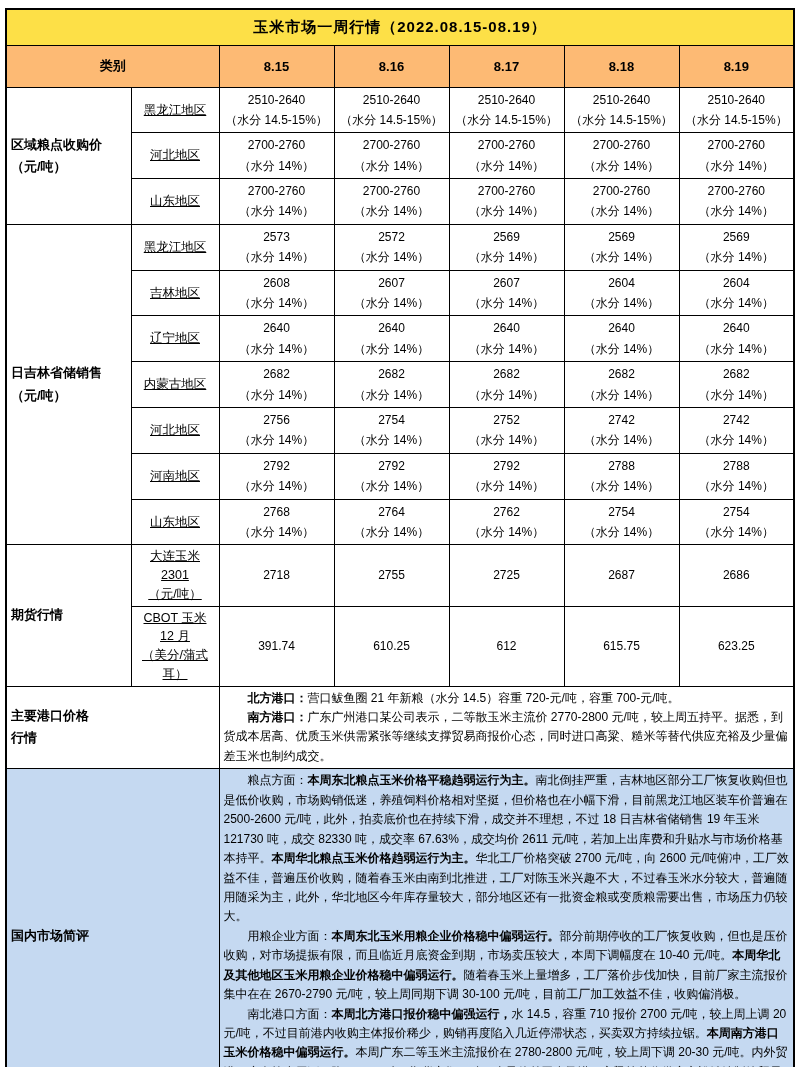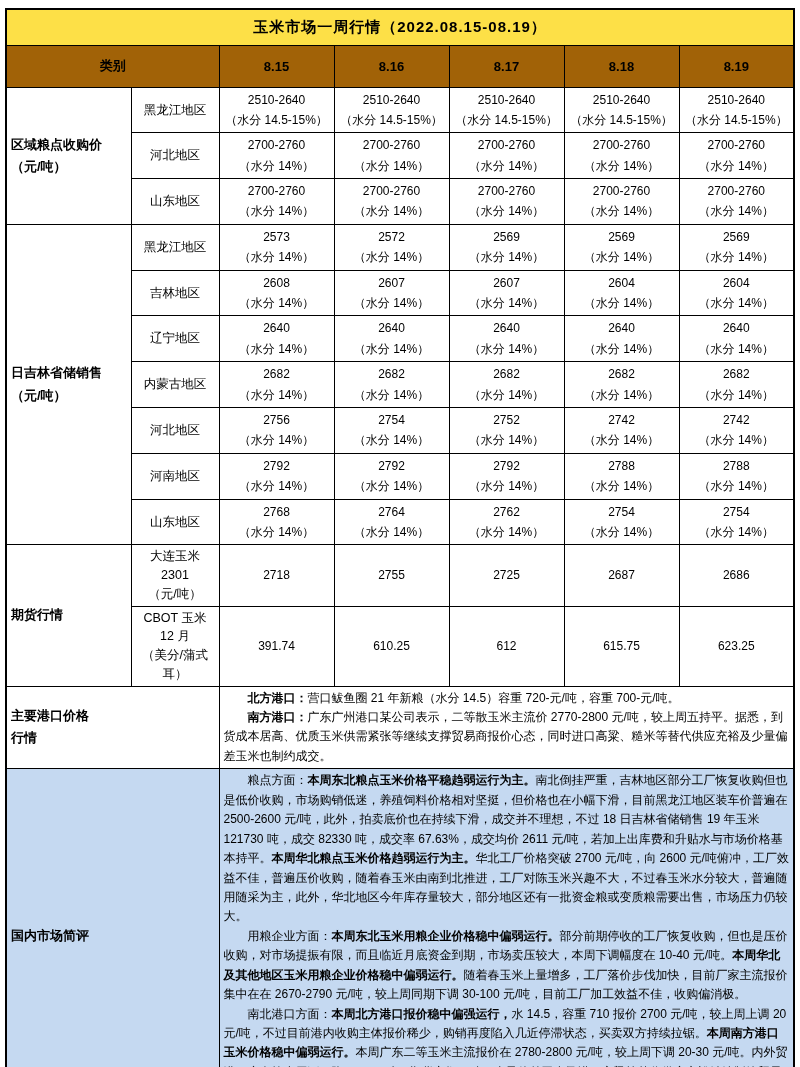--- a/index.html
+++ b/index.html
@@ -1,23 +1,23 @@
 <!DOCTYPE html>
 <html><head>
 <meta charset="utf-8">
 <style>
   html,body{margin:0;padding:0;background:#ffffff;}
   body{font-family:"Liberation Sans","DejaVu Sans",sans-serif;color:#000;}
   .page{width:800px;min-height:1060px;background:#fff;box-sizing:border-box;padding:8px 5px 4px 5px;}
   table.grid{border-collapse:collapse;table-layout:fixed;width:790px;border:2px solid #000;}
   table.grid td{border:1px solid #000;vertical-align:middle;box-sizing:border-box;padding:2px 4px;}
   .title-row td{background:#fde047;text-align:center;font-weight:bold;font-size:15px;height:36px;letter-spacing:1px;}
-  .head-row td{background:#a16207;text-align:center;font-weight:bold;font-size:13px;height:42px;}
+  .head-row td{background:#fdba74;text-align:center;font-weight:bold;font-size:13px;height:42px;}
   td.sec{font-weight:bold;font-size:13px;text-align:left;white-space:pre-line;line-height:1.7;}
-  td.lbl{font-size:12.5px;text-align:center;white-space:pre-line;line-height:1.5;}
+  td.lbl{font-size:12.5px;text-align:center;white-space:pre-line;line-height:1.5;text-decoration:underline;}
   td.c{font-size:12px;text-align:center;white-space:pre-line;line-height:1.7;}
   tr.h1 td{height:43px;}
   tr.h2 td{height:41px;}
   tr.hf td{height:40px;}
   td.txt{font-size:12px;text-align:left;padding:4px 10px 4px 8px;line-height:1.62;margin-top:24px;}
   td.txt p{margin:0;text-indent:2em;}
   .b{font-weight:bold;}
   tr.ports-row td{height:70px;}
   tr.review-row td{height:296px;background:#c5d9f1;}
 </style>

